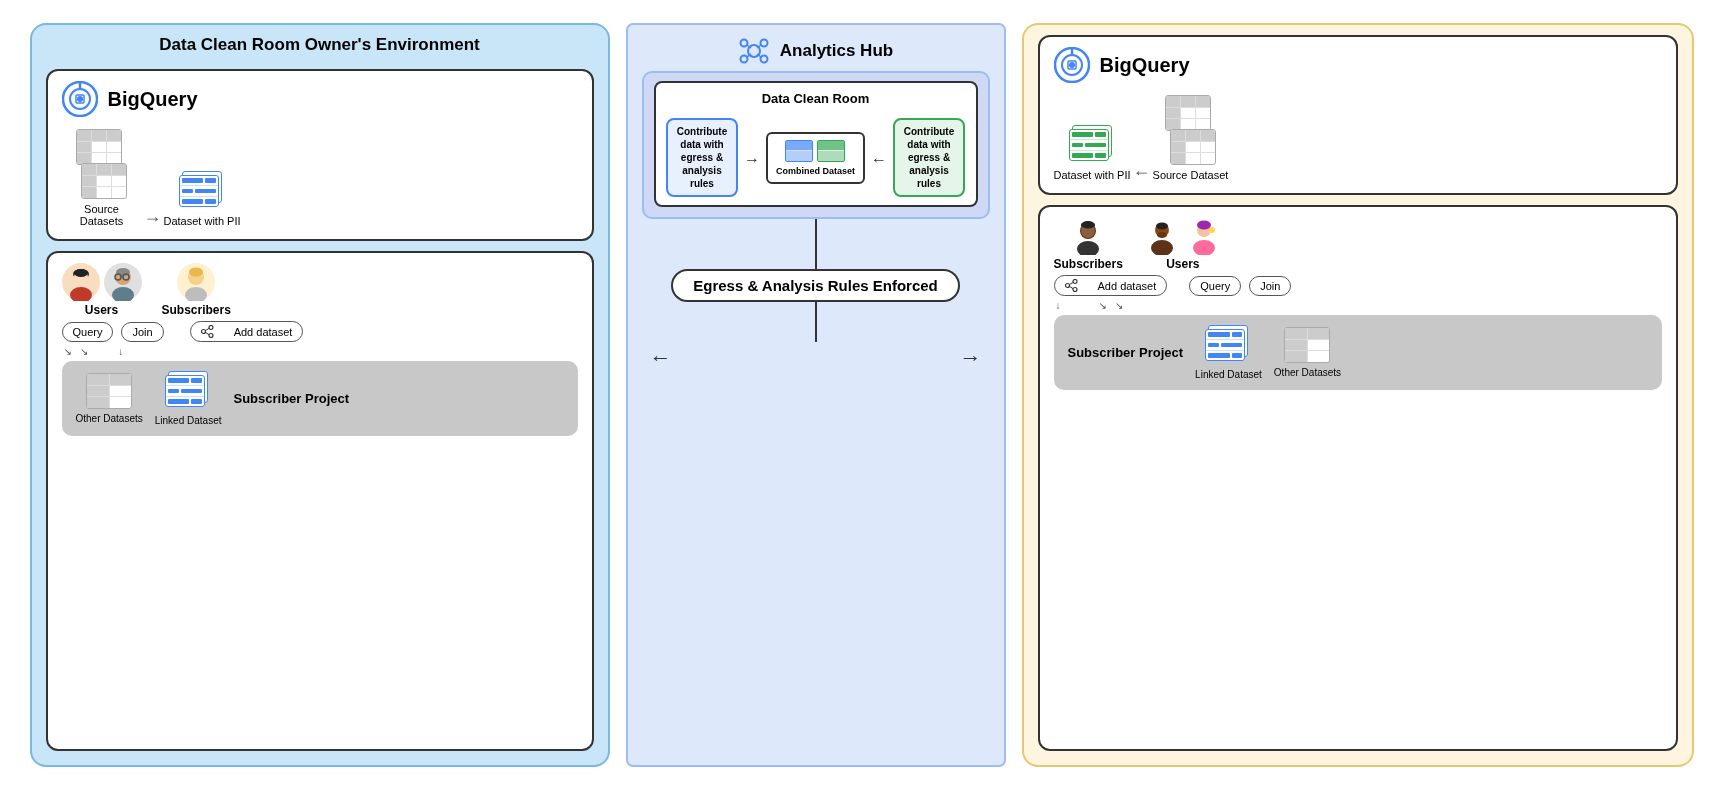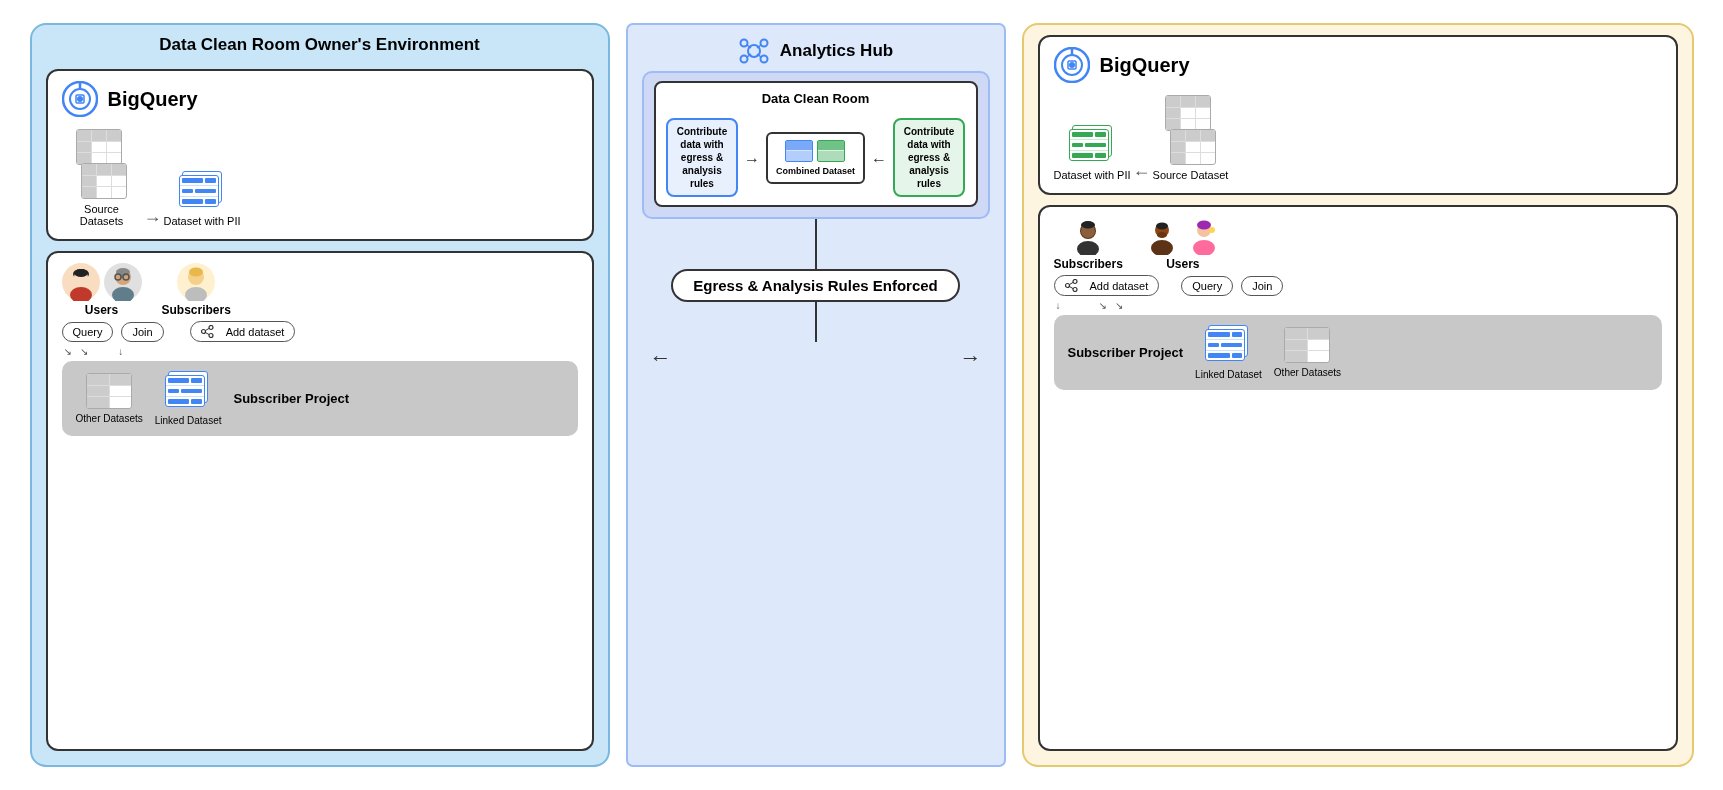--- a/index.html
+++ b/index.html
@@ -243,21 +243,21 @@
     }
 
     .btn-pill {
       border: 1.5px solid #555;
       border-radius: 20px;
       padding: 3px 10px;
       font-size: 11px;
       background: white;
       display: inline-flex;
       align-items: center;
-      gap: 12px;
+      gap: 20px;
       white-space: nowrap;
     }
 
     .sub-project-section {
       display: flex;
       align-items: center;
       gap: 12px;
     }
 
     .sub-project-title {

